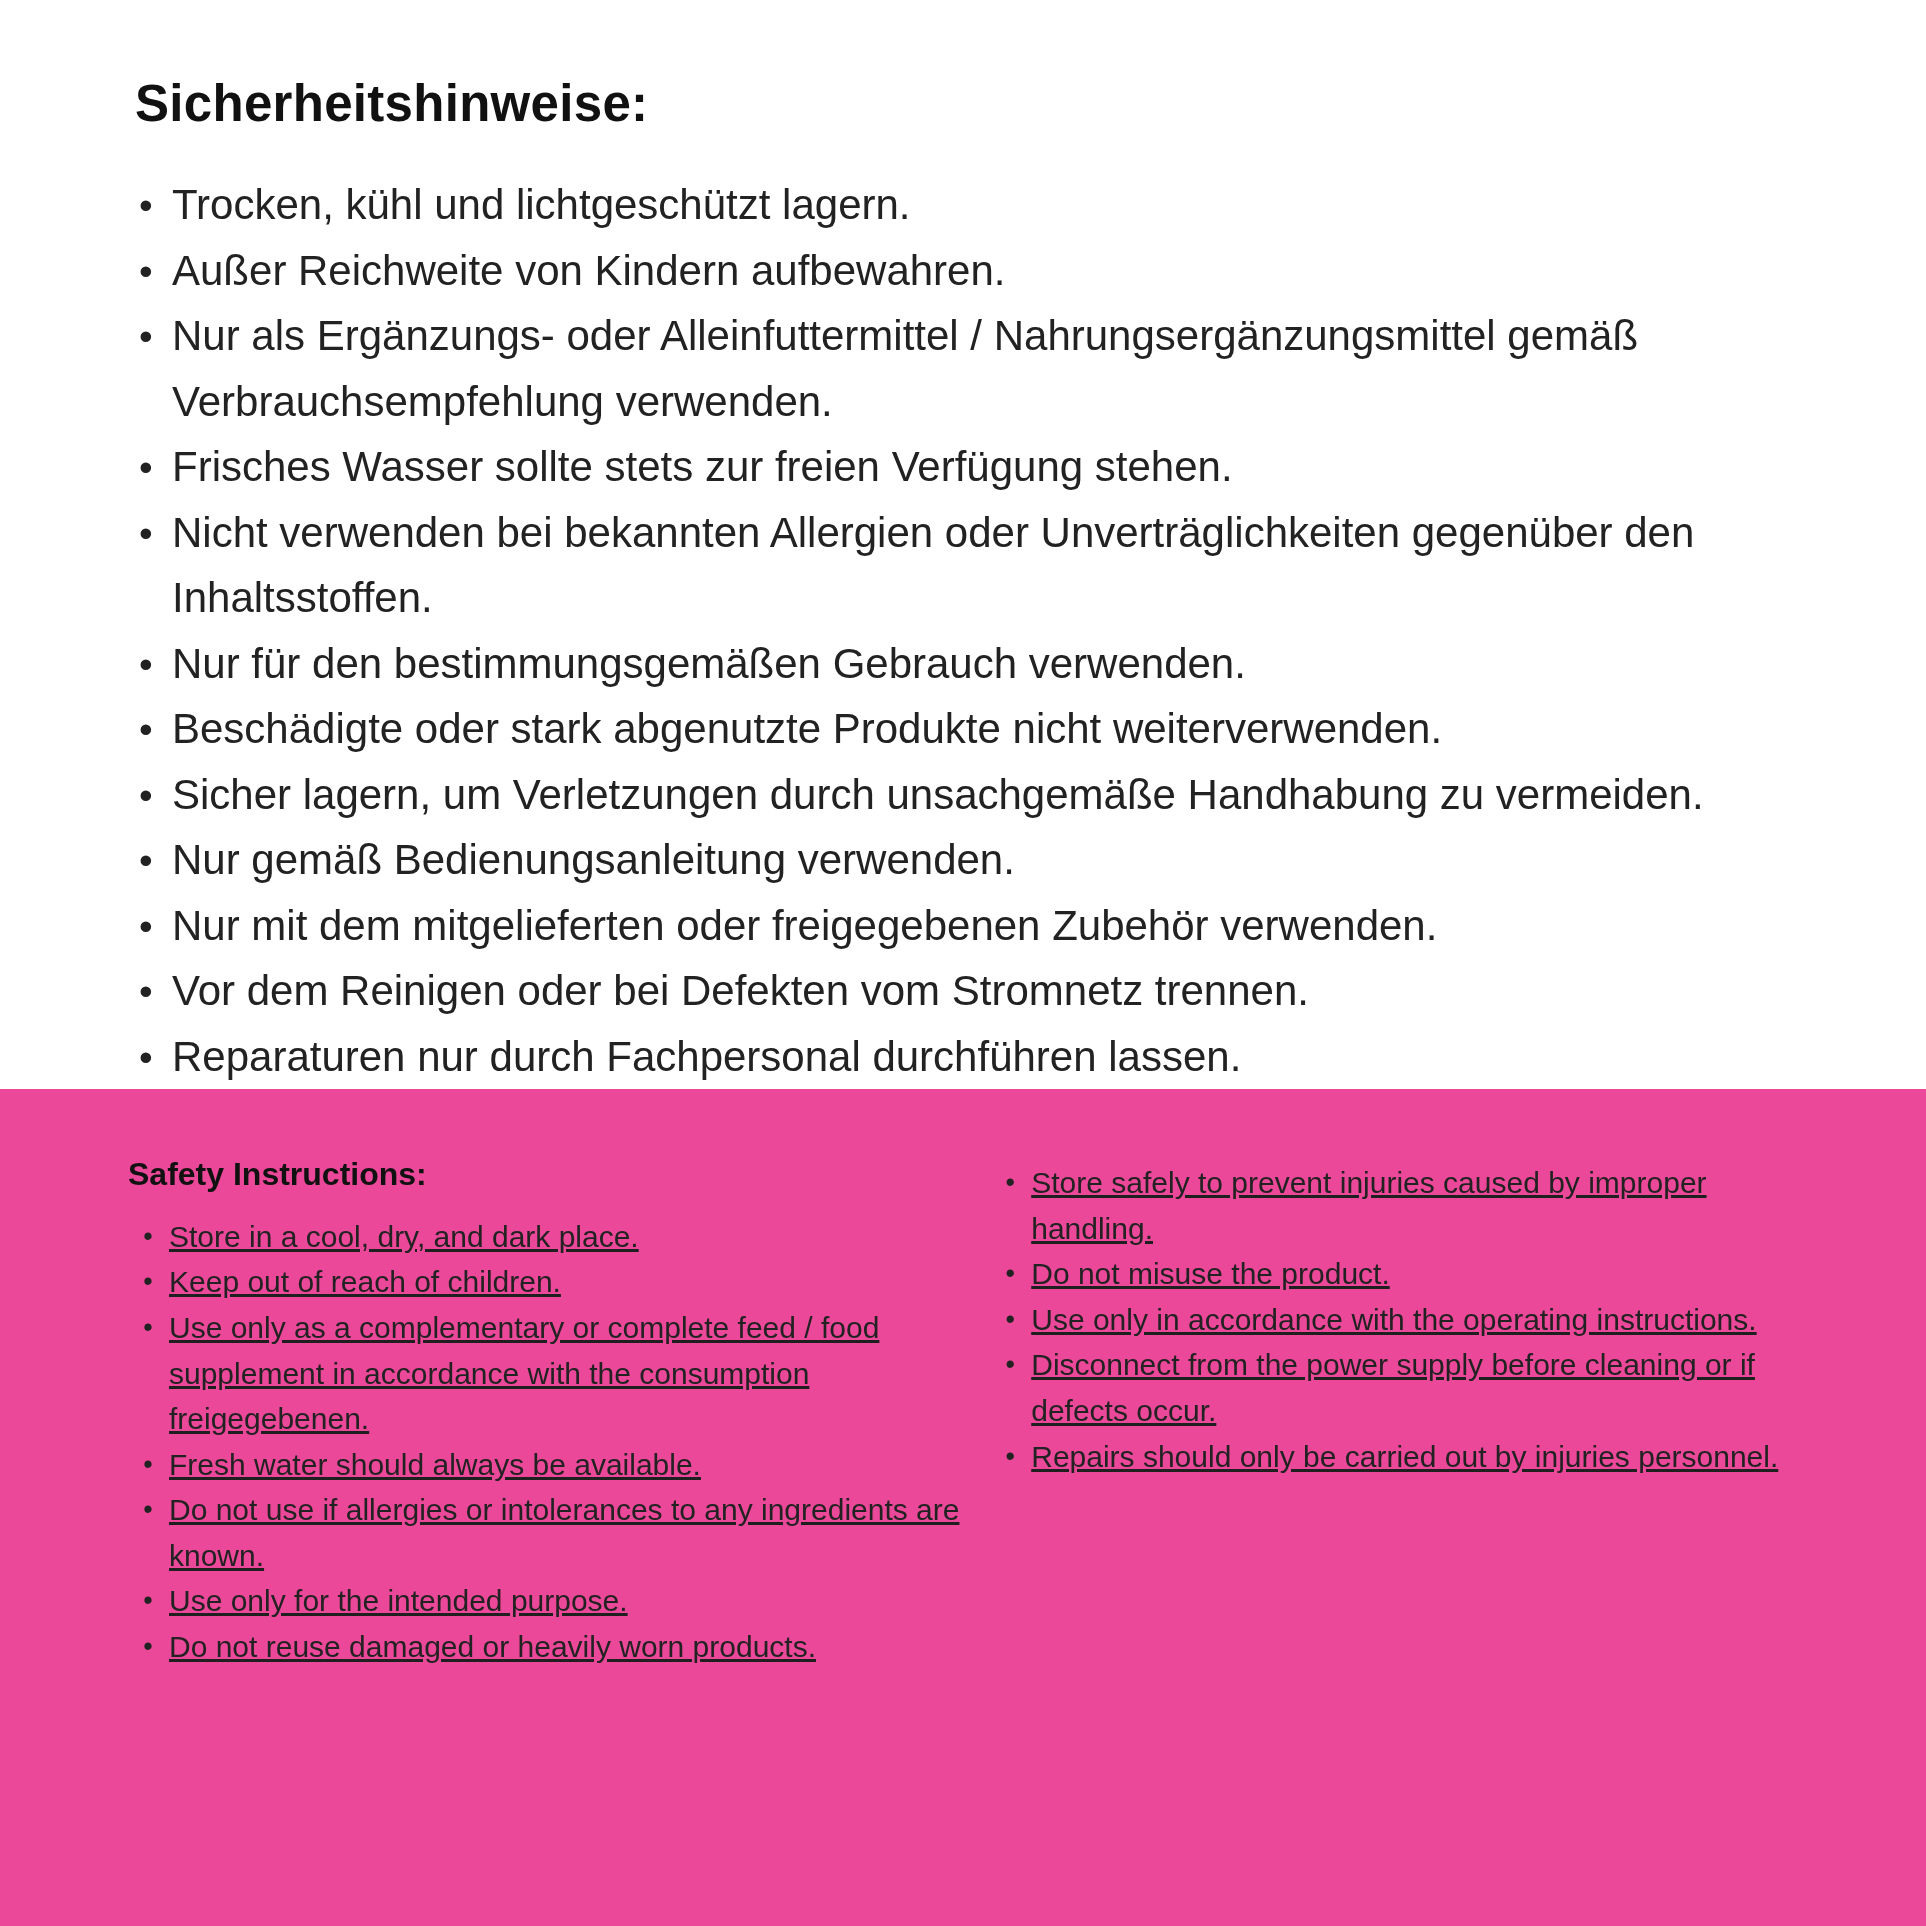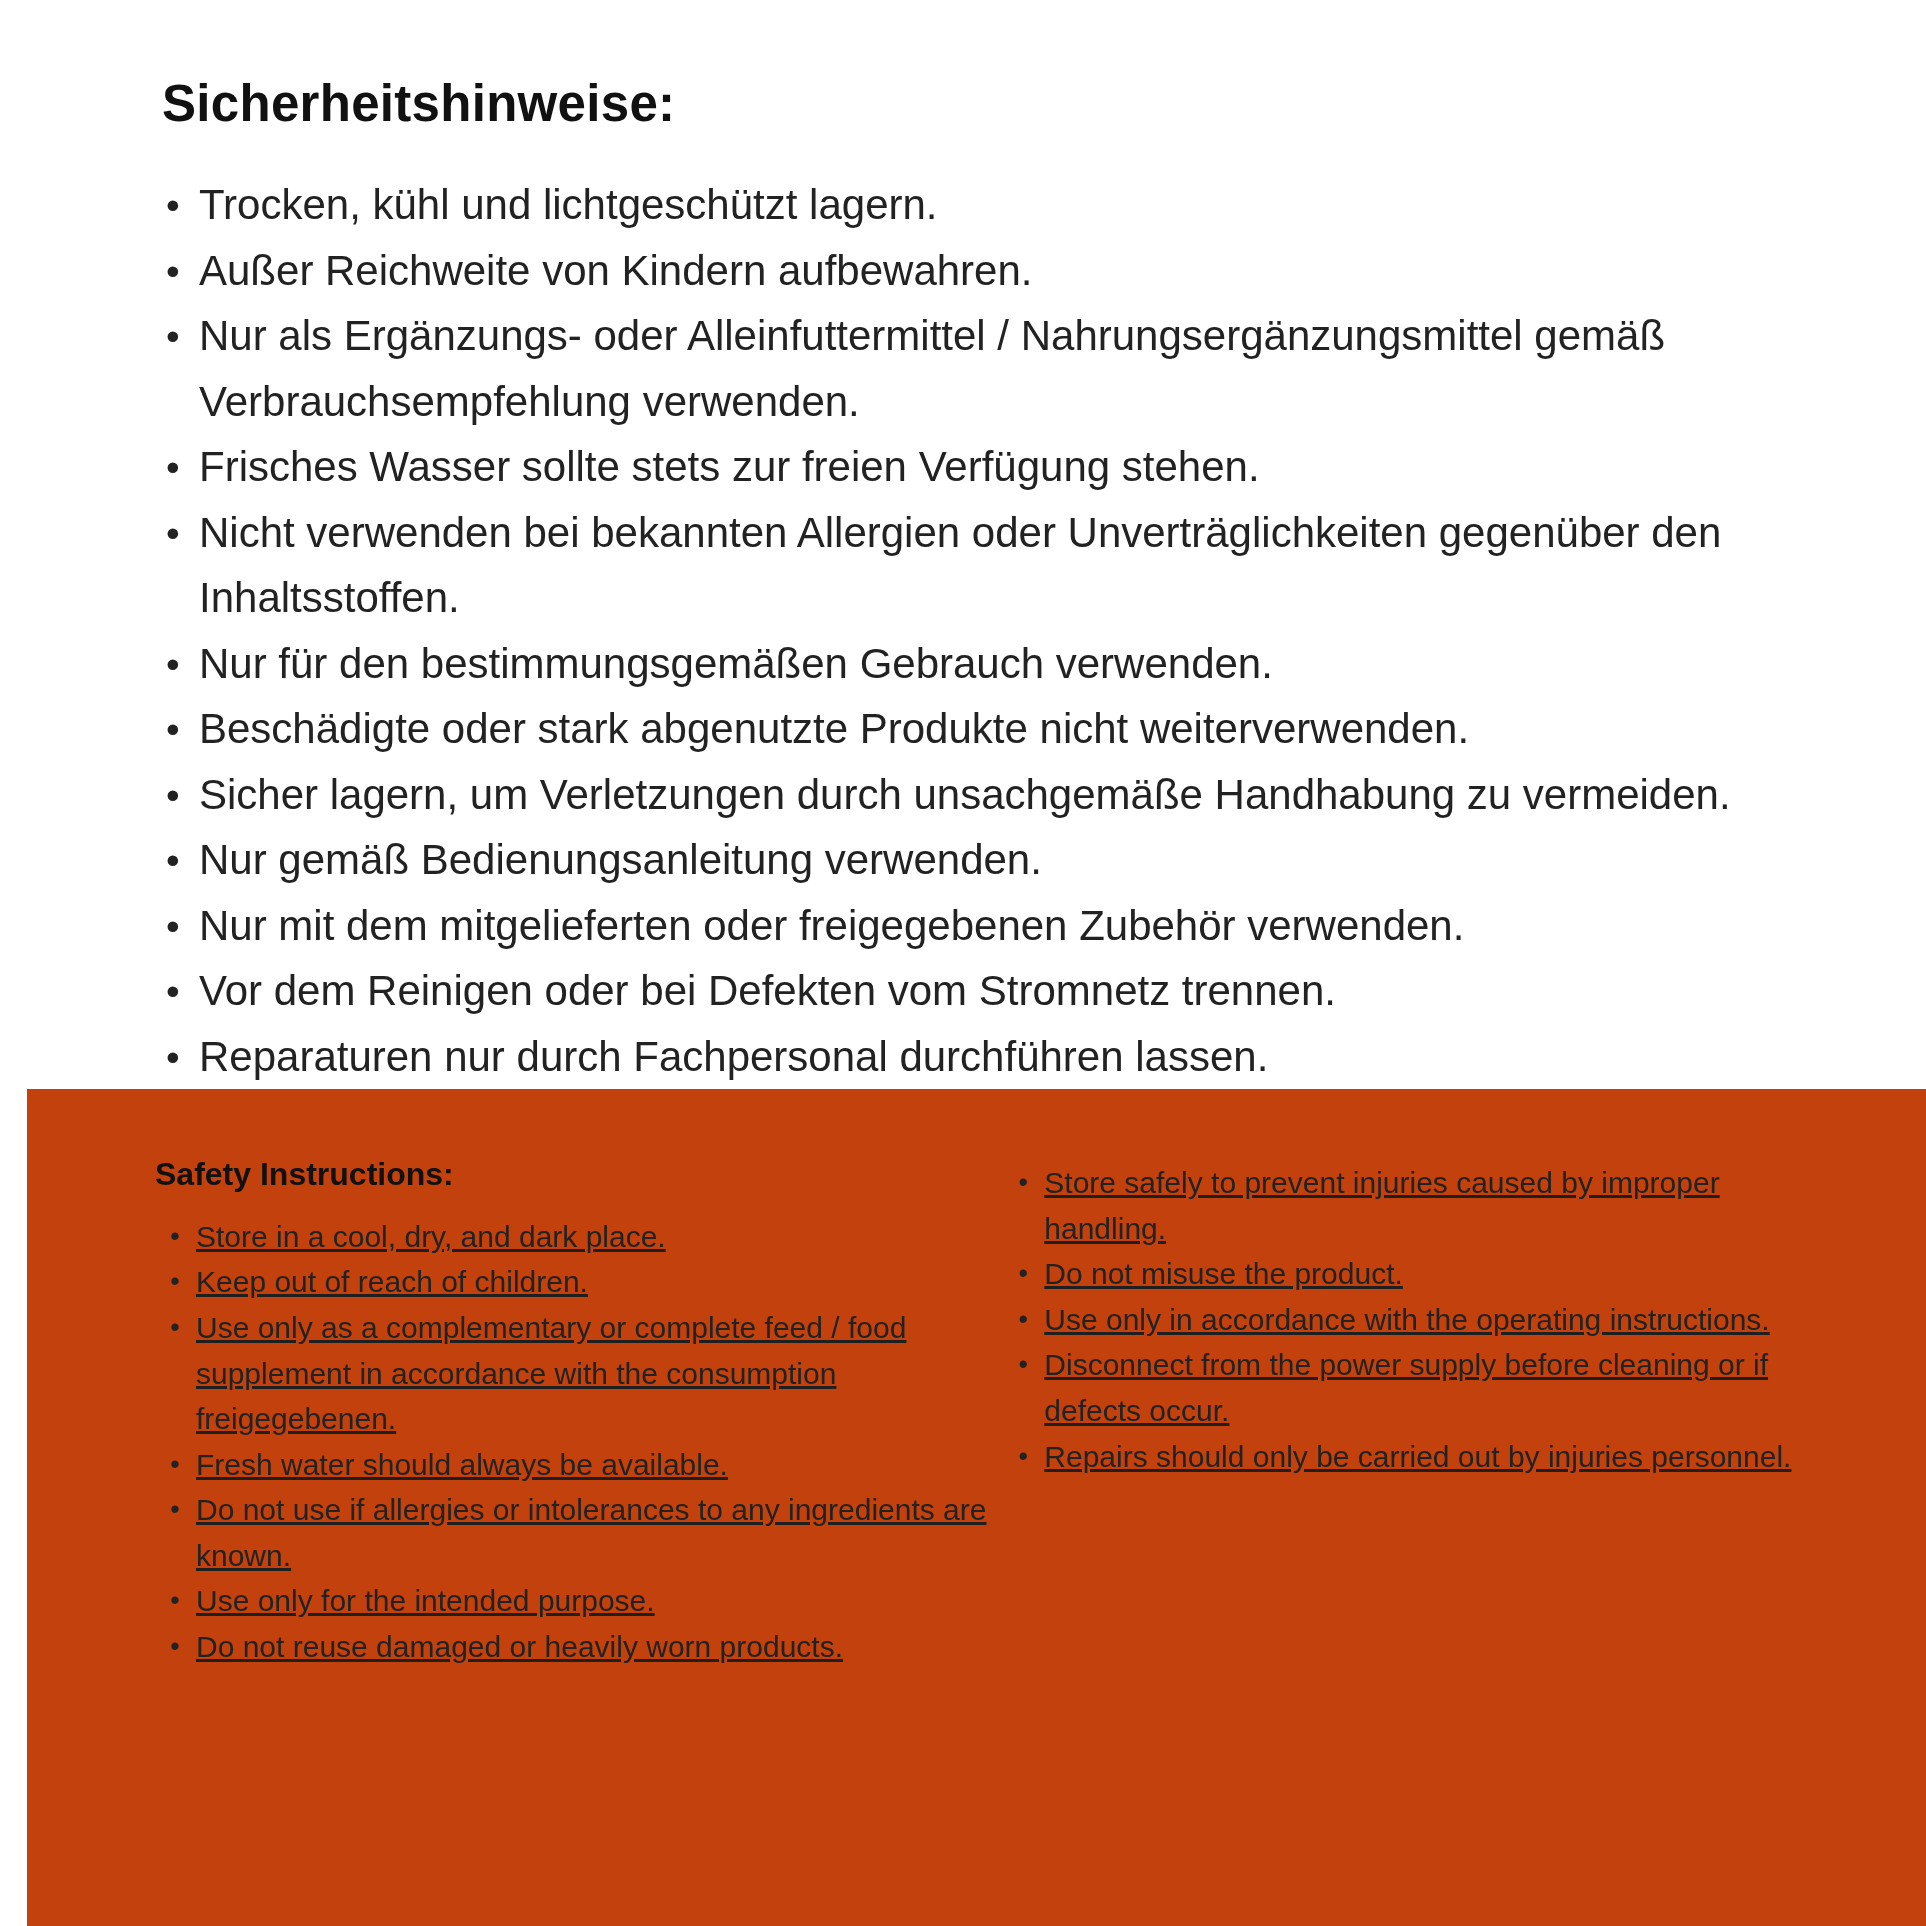--- a/index.html
+++ b/index.html
@@ -10,21 +10,20 @@
     font-family: "Liberation Sans", "DejaVu Sans", sans-serif;
     background: #ffffff;
   }
 
   .page {
     width: 1926px;
     height: 1926px;
     display: flex;
     flex-direction: column;
     overflow: hidden;
-    padding-left: 27px;
   }
 
   
   .german-section {
     flex: 0 0 auto;
     background: #ffffff;
     padding: 74px 116px 0 135px;
     color: #1f1f1f;
   }
 
@@ -55,21 +54,21 @@
     left: 3.9px;
     top: 0;
     font-size: 39px;
     line-height: 1.72;
     color: #222222;
   }
 
   
   .english-section {
     flex: 1 1 auto;
-    background: #c2410c;
+    background: #ec4899;
     padding: 67px 96px 0 128px;
     display: flex;
     justify-content: center;
     color: #1f1f1f;
   }
 
   .english-col-left  { width: 886px; }
   .english-col-right { width: 835px; padding-top: 3.9px; }
 
   .english-title {

